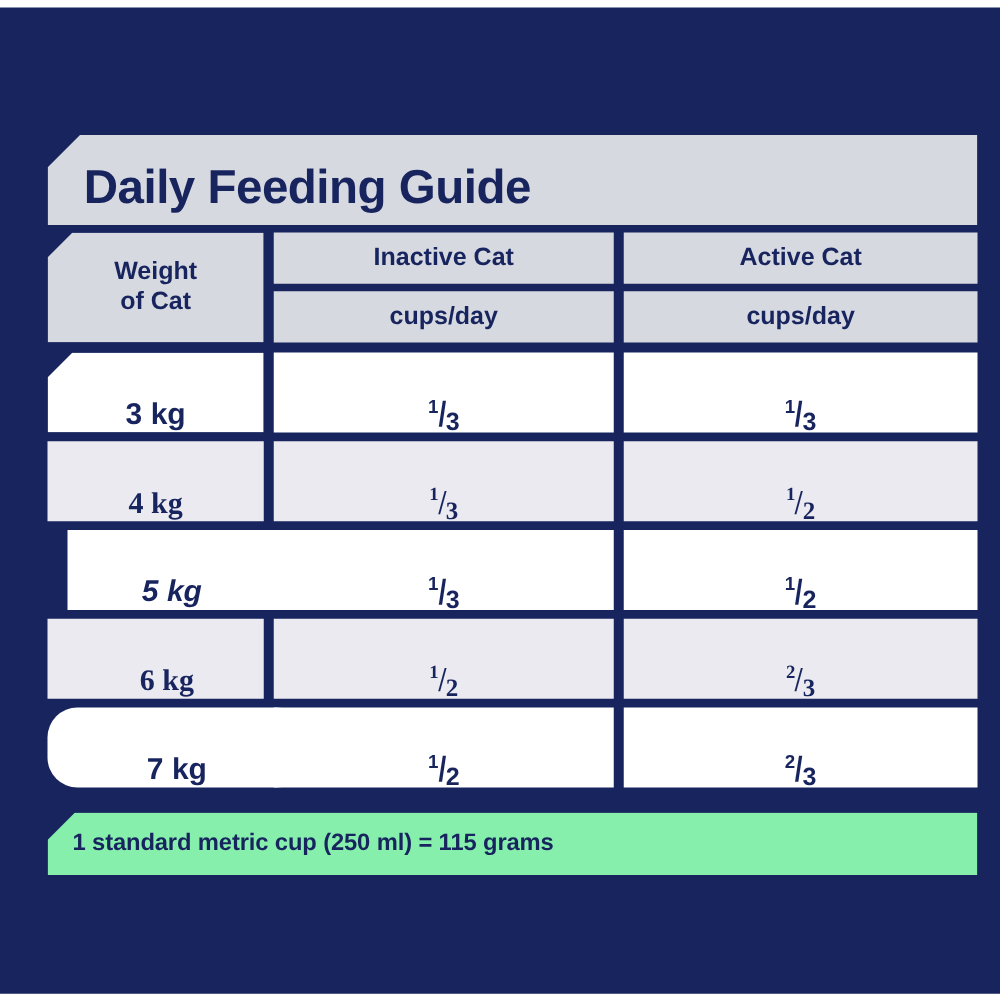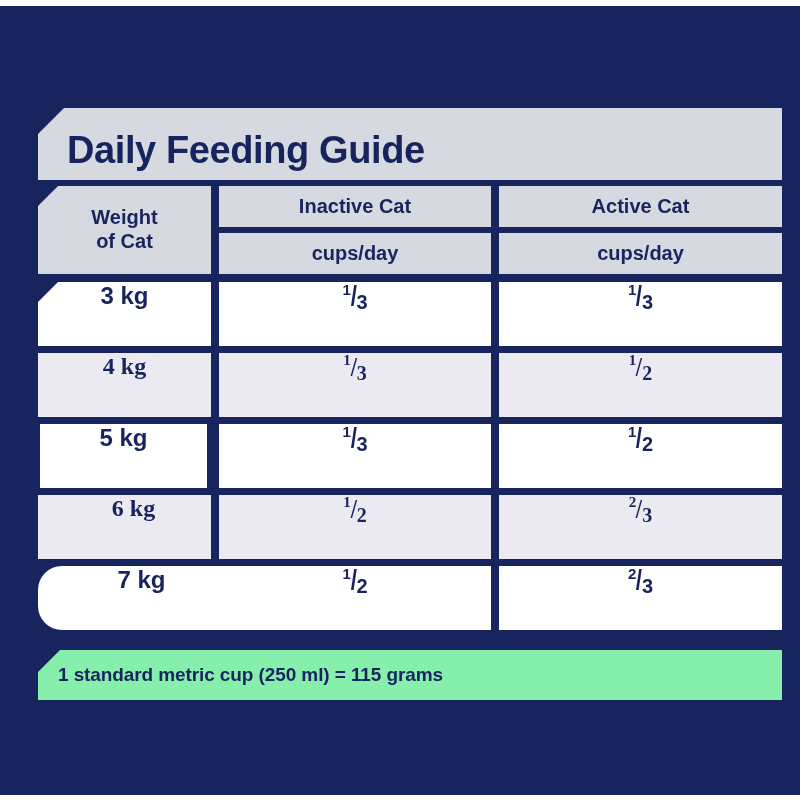--- a/index.html
+++ b/index.html
@@ -90,21 +90,21 @@
   #hcell-inactive   { left: 181px; top: 0px;  width: 272px; height: 41px; }
   #hcell-inactive-u { left: 181px; top: 47px; width: 272px; height: 41px; }
   #hcell-active     { left: 461px; top: 0px;  width: 283px; height: 41px; }
   #hcell-active-u   { left: 461px; top: 47px; width: 283px; height: 41px; }
 
   
   .dcell {
     position: absolute;
     box-sizing: border-box;
     display: flex;
-    align-items: flex-start;
+    align-items: flex-end;
     justify-content: center;
     color: #17245e;
   }
   .dcell.white { background: #ffffff; }
   .dcell.tint  { background: #eaeaf0; font-family: Liberation Serif, serif; }
 
   .weight-cell {
     font-size: 24px;
     font-weight: bold;
   }
@@ -224,21 +224,21 @@
             <span class="den">3</span>
           </span>
         </div>
         <div class="dcell tint frac-cell" style="left: 461px; top: 167px; width: 283px; height: 64px;">
           <span class="frac">
             <span class="num">1</span>
             <span class="sol">/</span>
             <span class="den">2</span>
           </span>
         </div>
-        <div class="dcell white weight-cell" style="left: 2px; top: 238px; width: 167px; height: 64px;">
+        <div class="dcell white weight-cell" style="left: 16px; top: 238px; width: 167px; height: 64px; font-style: italic;">
           <span>5 kg</span>
         </div>
         <div class="dcell white frac-cell" style="left: 181px; top: 238px; width: 272px; height: 64px;">
           <span class="frac">
             <span class="num">1</span>
             <span class="sol">/</span>
             <span class="den">3</span>
           </span>
         </div>
         <div class="dcell white frac-cell" style="left: 461px; top: 238px; width: 283px; height: 64px;">

